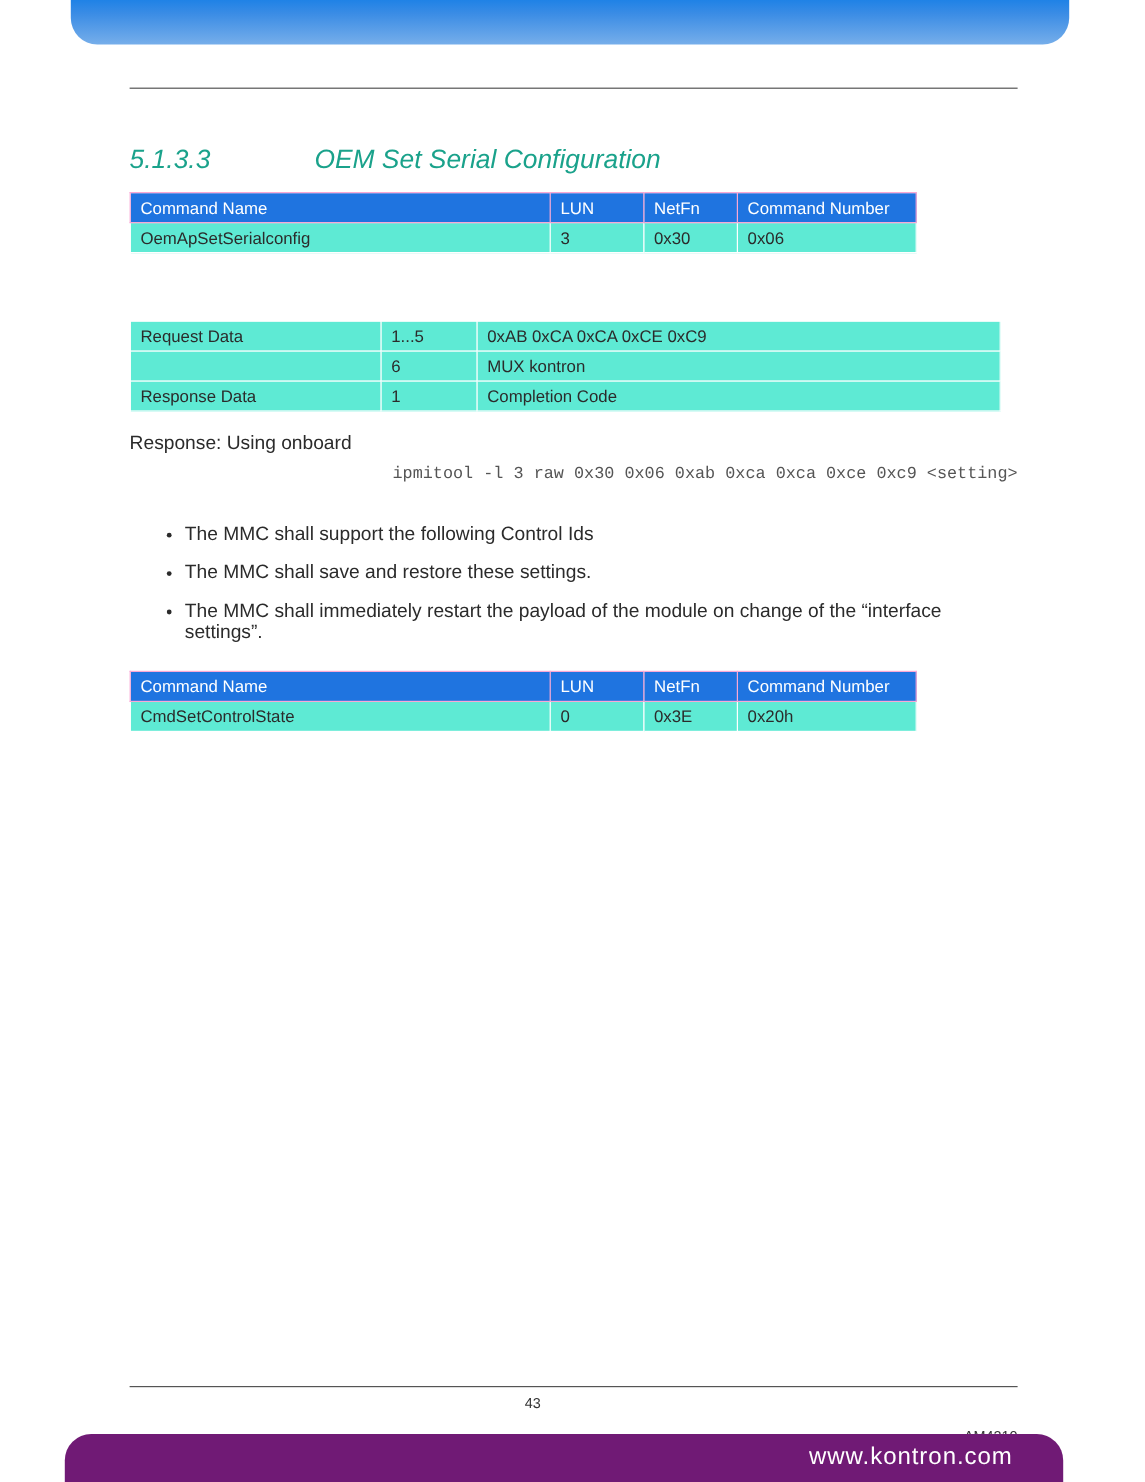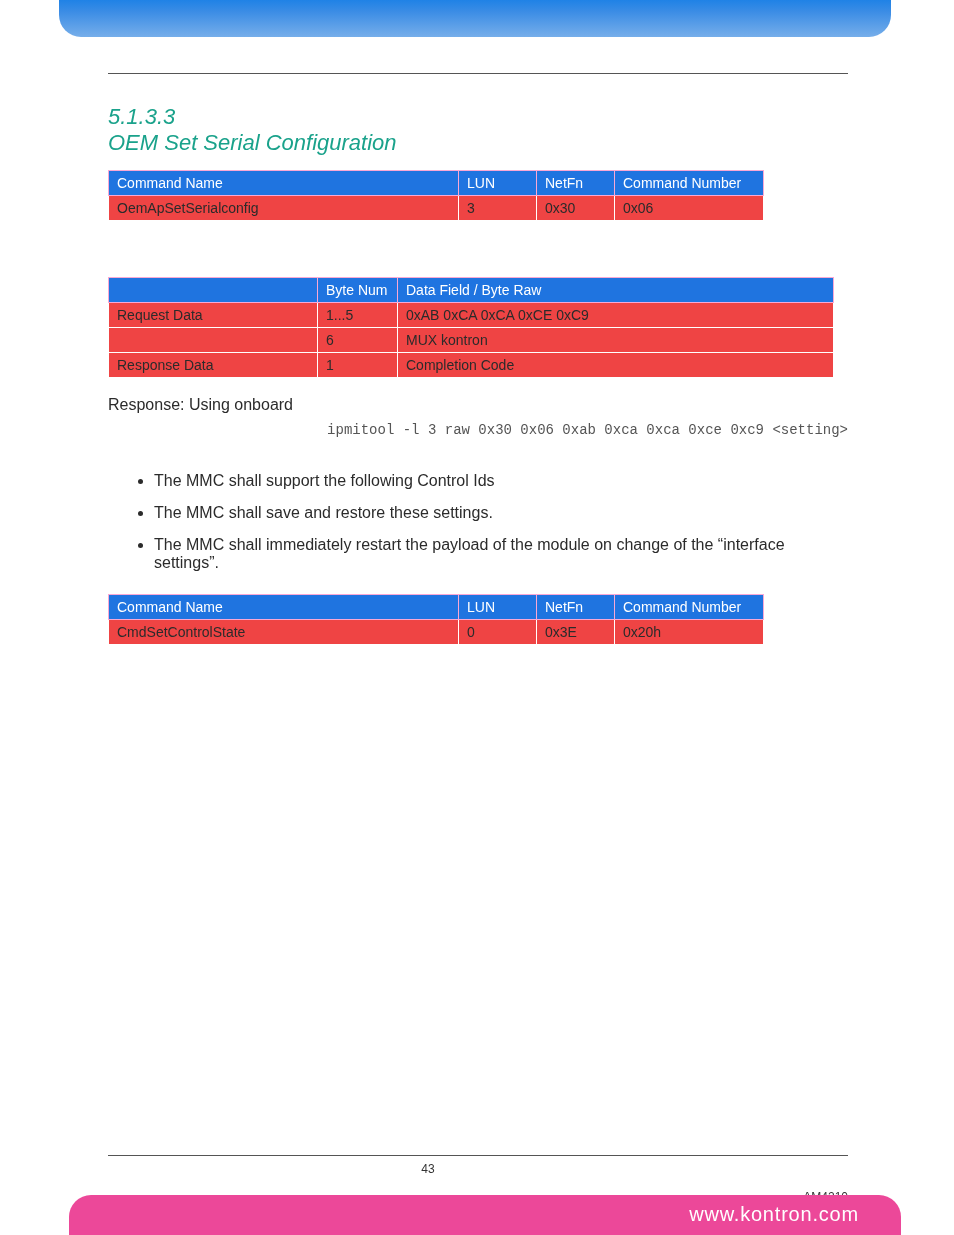--- a/index.html
+++ b/index.html
@@ -35,53 +35,53 @@
   .rule {
     border: none;
     border-top: 1px solid #555;
     margin: 0 0 30px 0;
   }
 
   .section-heading {
     display: flex;
     align-items: baseline;
     margin: 0 0 14px 0;
-    flex-direction: column;
   }
   .sec-num {
     color: #1aa28b;
     font-style: italic;
     font-size: 22px;
     font-weight: 500;
     width: 154px;
     display: inline-block;
   }
   .sec-title {
     color: #1aa28b;
     font-style: italic;
     font-size: 22px;
     font-weight: 500;
+    margin-top: 16px;
   }
 
   table.doc {
     border-collapse: collapse;
     width: 656px;
     margin: 0 0 18px 0;
     font-size: 14px;
   }
   table.doc th {
     background: #1f74e0;
     color: #ffffff;
     font-weight: 400;
     text-align: left;
     padding: 4px 8px;
     border: 1px solid #f9a8d4;
   }
   table.doc td {
-    background: #ef4444;
+    background: #5eead4;
     padding: 4px 8px;
     border: 1px solid #ffffff;
     color: #2b2b2b;
   }
   table.doc.wide { width: 726px; }
 
   .example-label {
     font-size: 16px;
     font-weight: 500;
     margin: 6px 0 8px 0;
@@ -108,41 +108,41 @@
   .footer-rule {
     position: absolute;
     left: 108px;
     top: 1155px;
     width: 740px;
     border-top: 1px solid #555;
   }
   .page-num {
     position: absolute;
     top: 1162px;
-    left: 0;
+    left: 16px;
     width: 856px;
     text-align: center;
     font-size: 12px;
     color: #333;
   }
   .doc-id {
     position: absolute;
     top: 1190px;
     right: 106px;
     font-size: 12px;
     color: #333;
   }
 
   .bottom-bar {
     position: absolute;
-    left: 69px;
+    left: 54px;
     bottom: 0;
     width: 832px;
     height: 40px;
-    background: #ec4899;
+    background: #701a75;
     border-top-left-radius: 22px;
     border-top-right-radius: 22px;
   }
   .bottom-bar .url {
     position: absolute;
     right: 42px;
     top: 8px;
     color: #ffffff;
     font-size: 20px;
     letter-spacing: 0.8px;
@@ -188,25 +188,20 @@
 
   <div class="gap-top"></div>
 
   <table class="doc wide">
     <colgroup>
       <col style="width:209px">
         <col style="width:80px">
         <col>
     </colgroup>
     <tbody>
-        <tr>
-      <th></th>
-      <th>Byte Num</th>
-      <th>Data Field / Byte Raw</th>
-    </tr>
     <tr>
       <td>Request Data</td>
       <td>1...5</td>
       <td>0xAB 0xCA 0xCA 0xCE 0xC9</td>
     </tr>
     <tr>
       <td></td>
       <td>6</td>
       <td>MUX kontron</td>
     </tr>

